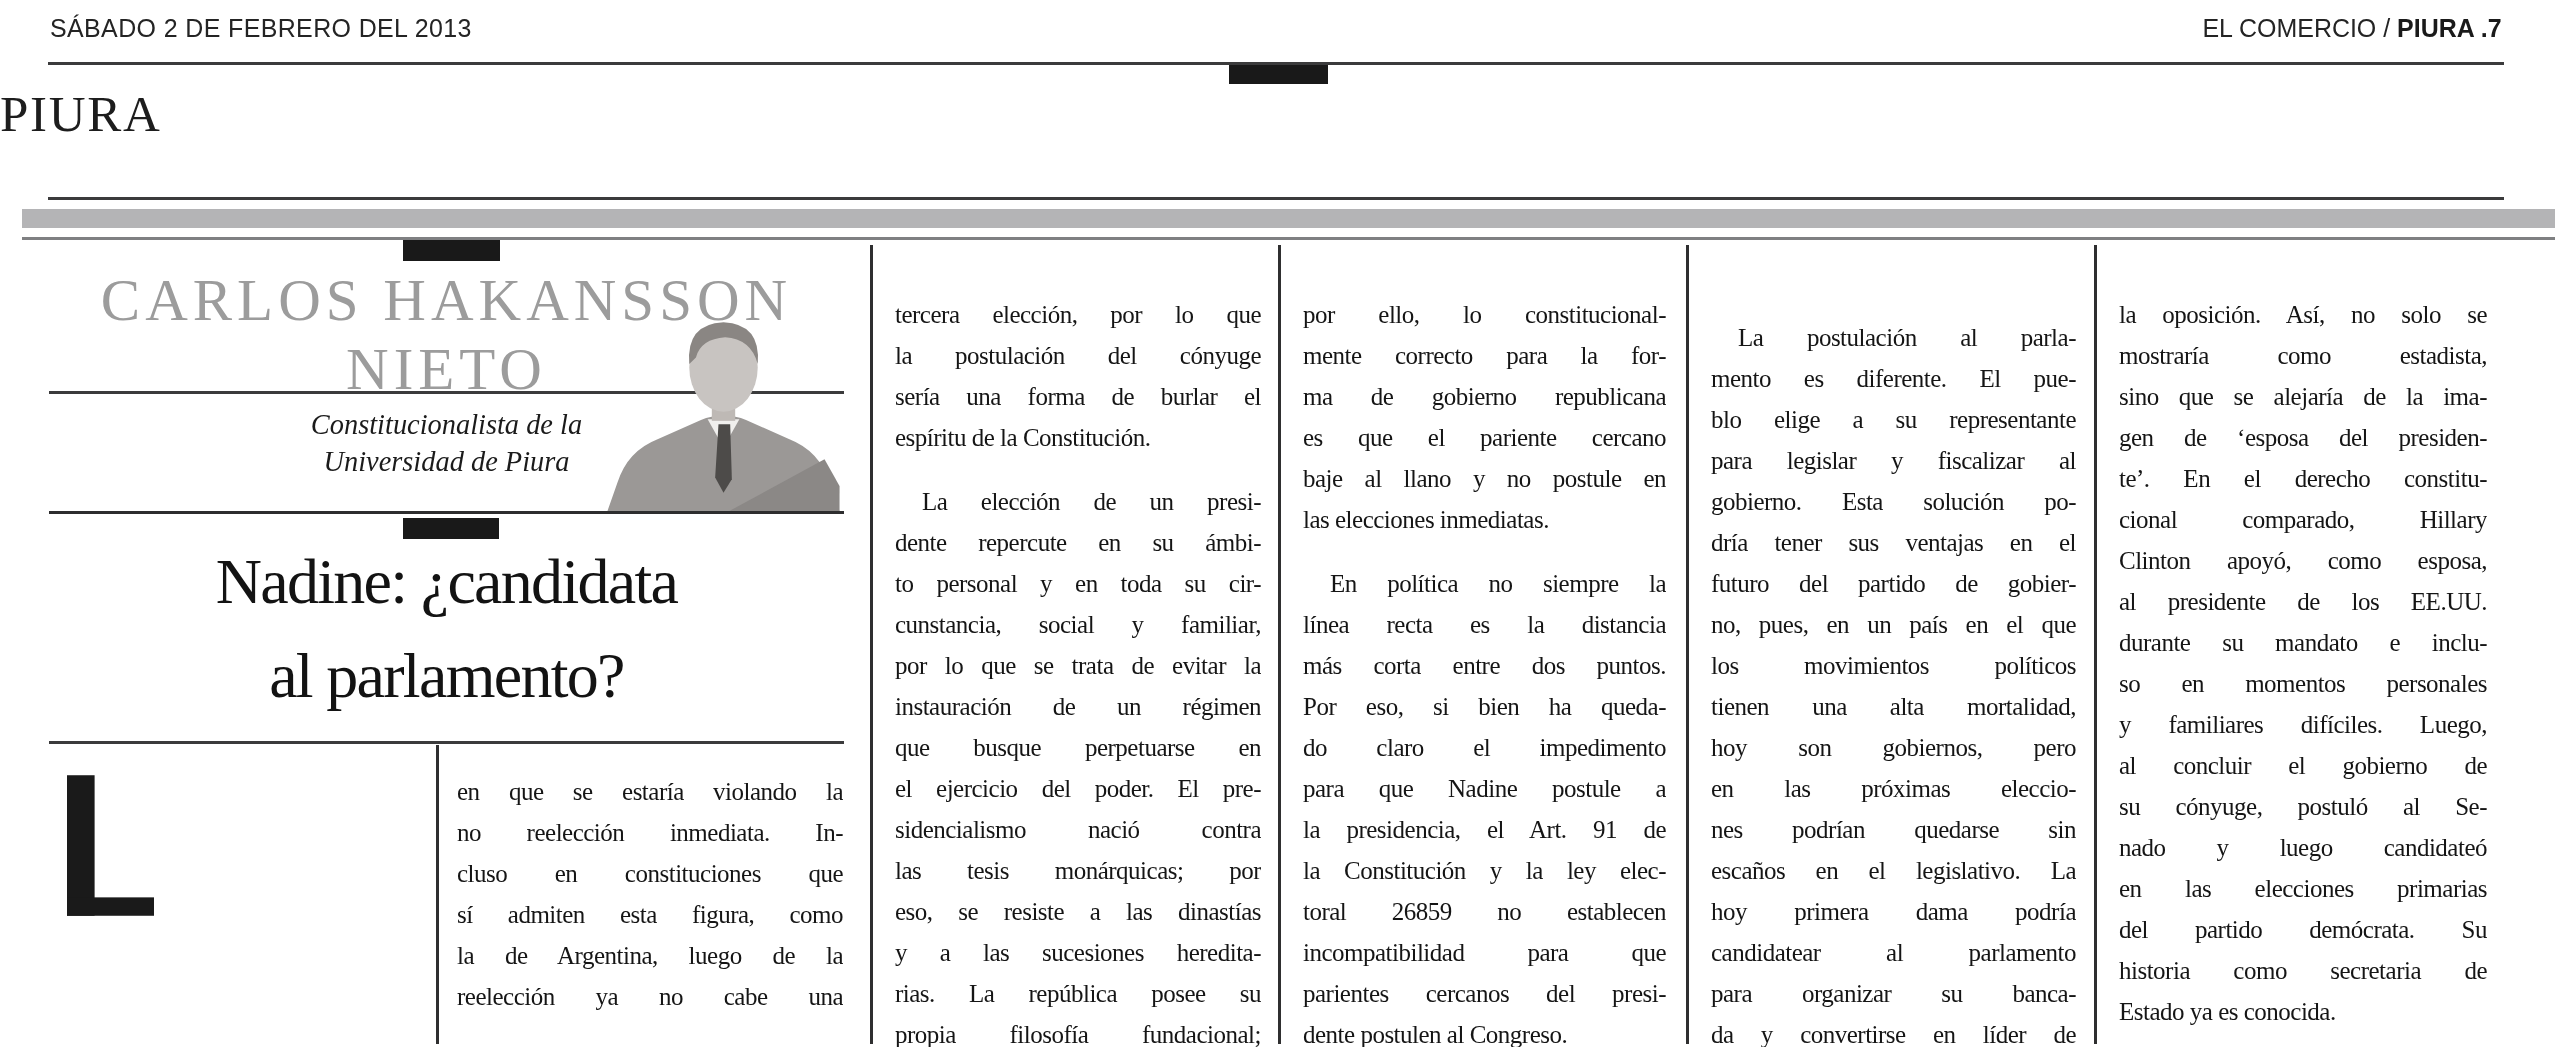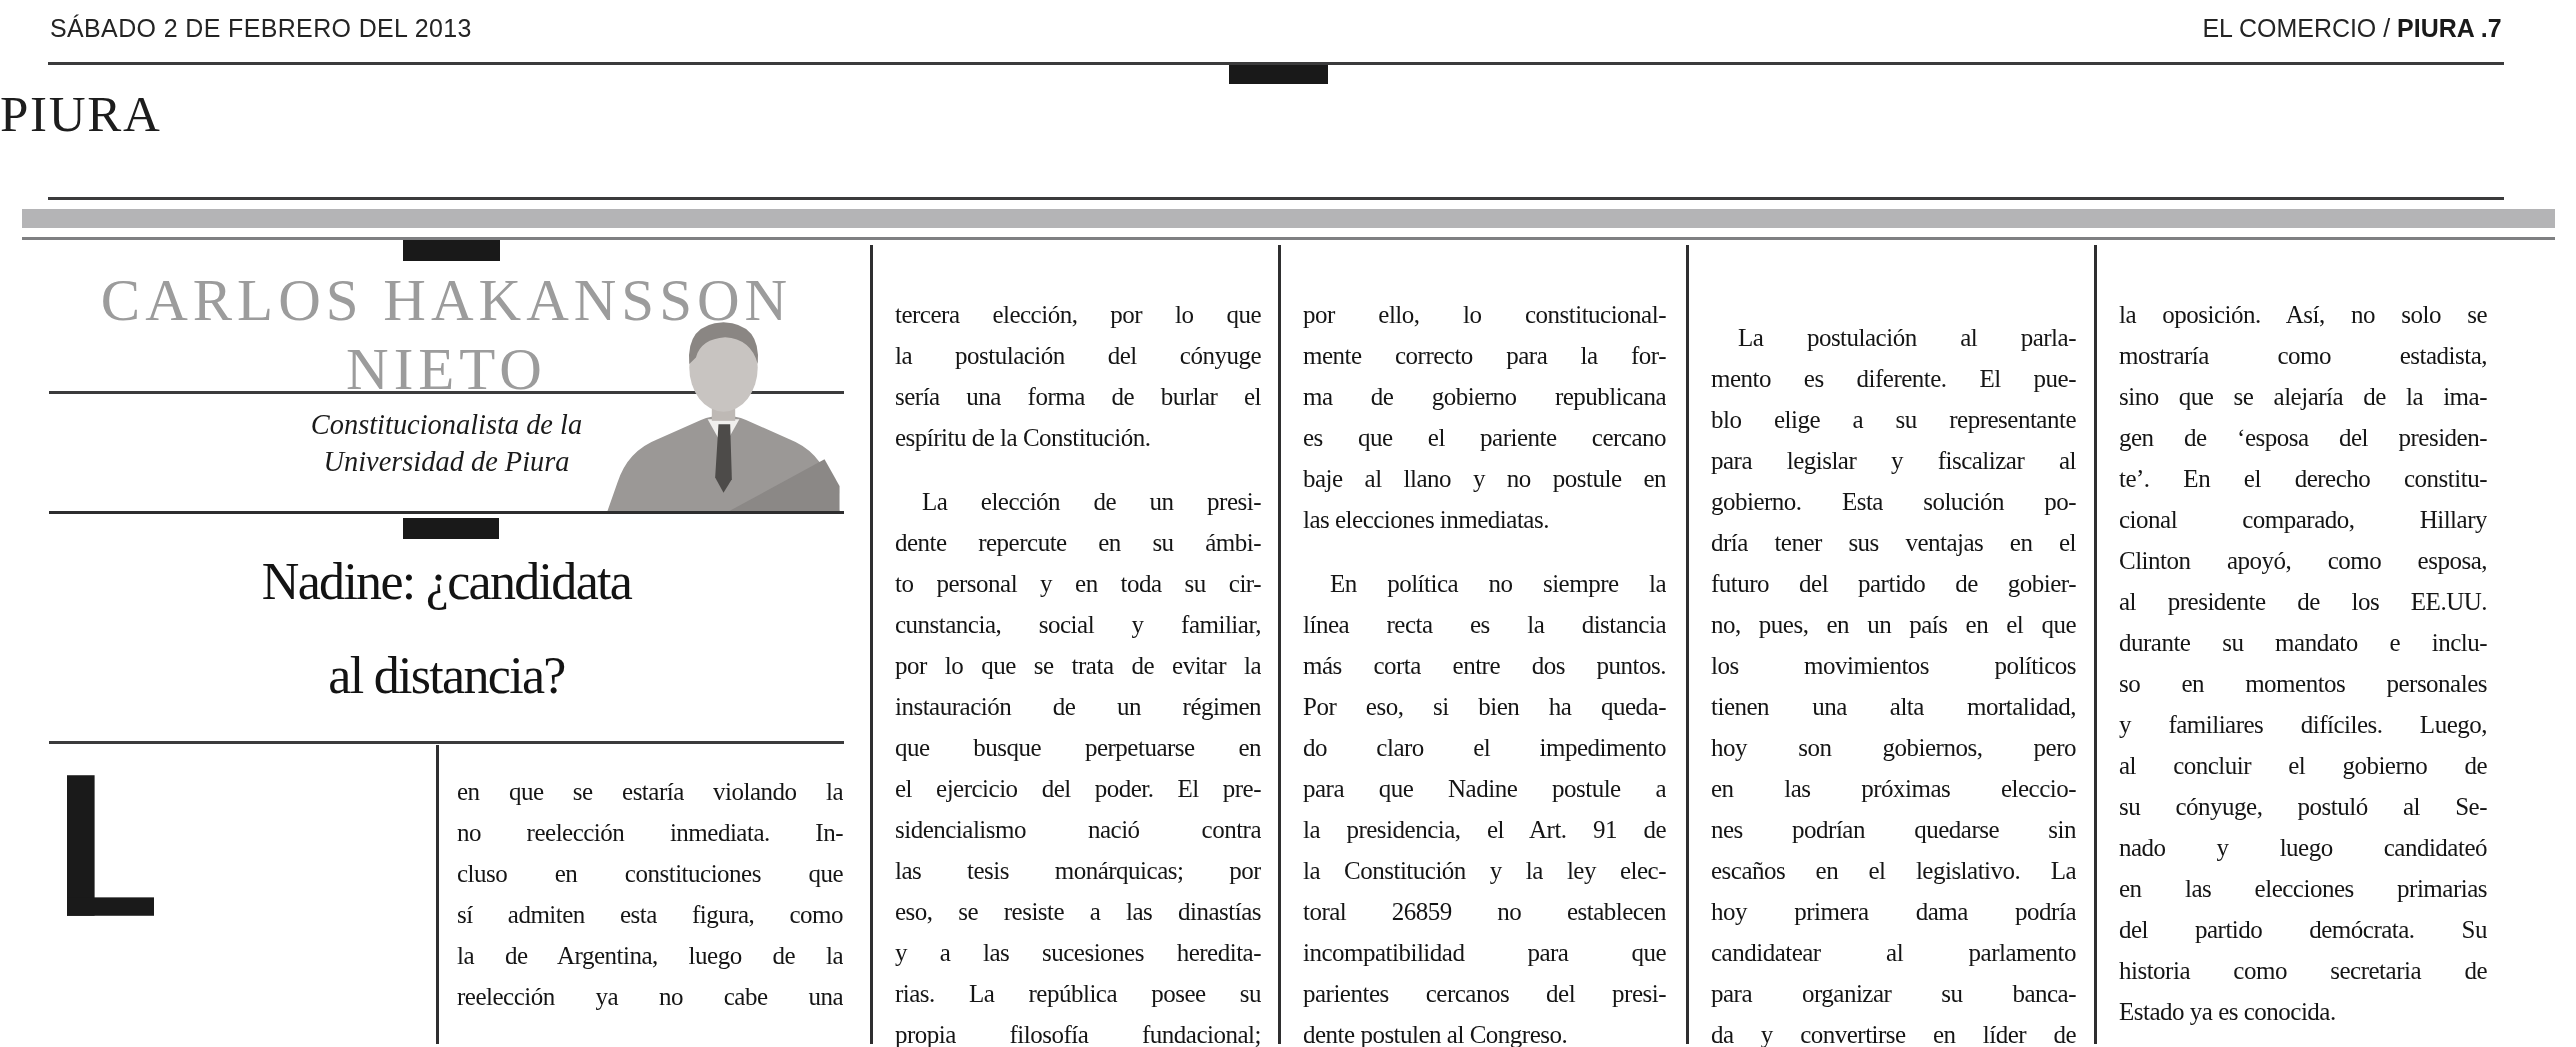--- a/index.html
+++ b/index.html
@@ -27,21 +27,21 @@
 
   
   .vdiv{width:2.5px;background:var(--divider);}
 
   
   .author-name{left:49px;top:254px;width:795px;text-align:center;font-size:59px;line-height:69px;
         color:var(--name-gray);letter-spacing:5px;margin-top:12px;}
   .credential{left:49px;top:406px;width:795px;text-align:center;font-style:italic;font-size:28.4px;
         line-height:37px;color:#1b1b1b;}
   .photo{left:604px;top:319px;width:239px;height:192px;z-index:2;}
-  .headline{left:49px;top:535px;width:795px;text-align:center;font-size:52px;line-height:94px;
+  .headline{left:49px;top:535px;width:795px;text-align:center;font-size:64px;line-height:94px;
         color:#131313;letter-spacing:-1.7px;}
 
   
   .bodycol{font-size:25px;letter-spacing:-0.5px;color:var(--ink);}
   .bline{display:block;height:41px;line-height:41px;text-align:justify;text-align-last:justify;
         white-space:nowrap;overflow:hidden;}
   .bline.end{text-align:right;text-align-last:left;}
   .bline.ind{text-indent:27px;margin-top:23px;}
   .bline.dc{padding-left:125px;}
   .dropcap{left:67px;top:775px;z-index:1;}
@@ -84,21 +84,21 @@
     <polygon points="137,126 151,126 153,192 143,208 133,190" fill="#4d4b49"></polygon>
     <rect x="129" y="90" width="28" height="32" fill="#beb9b5"></rect>
     <ellipse cx="143" cy="58" rx="41" ry="53" fill="#c8c4c1"></ellipse>
     <path d="M102 54 Q98 6 143 4 Q188 6 184 54 Q176 24 145 22 Q116 24 110 46 Z" fill="#8a8683"></path>
   </svg>
   <div class="abs hrule" style="left:49px;top:511px;width:795px;height:3.3px;background:var(--rule-heavy);z-index:3;"></div>
   <div class="abs tab" style="left:403px;top:518px;width:96px;height:21px;"></div>
 
   <div class="abs headline">
     <div>Nadine: ¿candidata</div>
-    <div>al distancia?</div>
+    <div>al parlamento?</div>
   </div>
   <div class="abs hrule" style="left:49px;top:741px;width:795px;height:2.5px;"></div>
 
   <svg class="abs dropcap" width="87" height="141" viewBox="0 0 104 168" aria-hidden="true">
     <rect x="0" y="0" width="33" height="168" fill="#1a1a1a"></rect>
     <rect x="0" y="146" width="104" height="22" fill="#1a1a1a"></rect>
   </svg>
 
   <div class="abs bodycol" style="left:457px;top:771px;width:386px;">
       <div class="bline">en que se estaría violando la</div>

